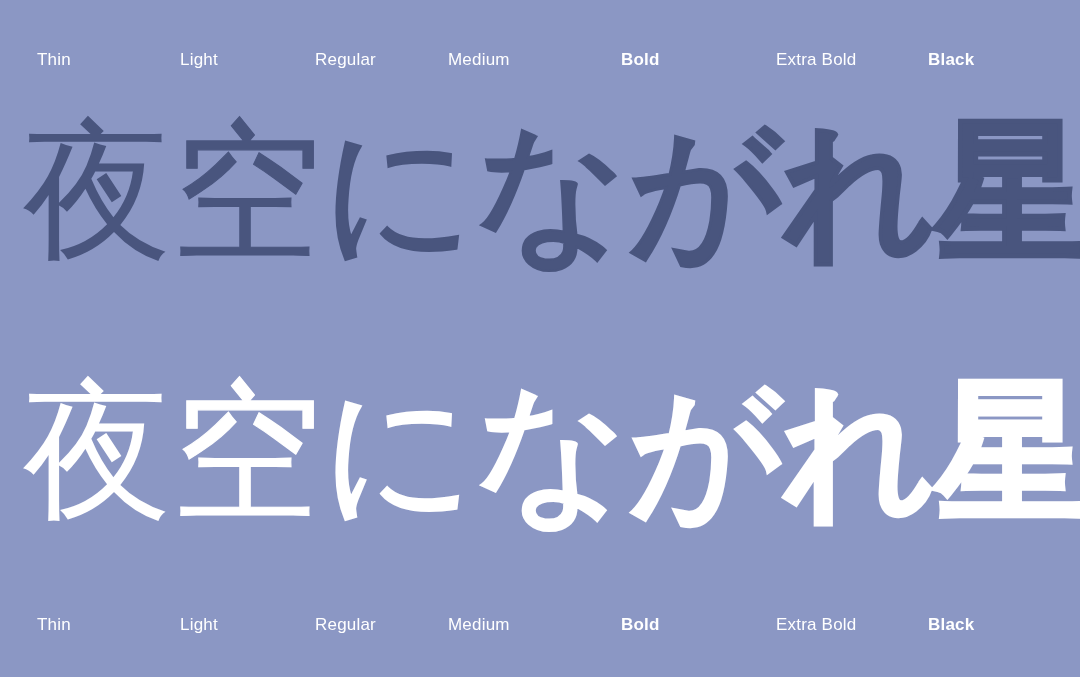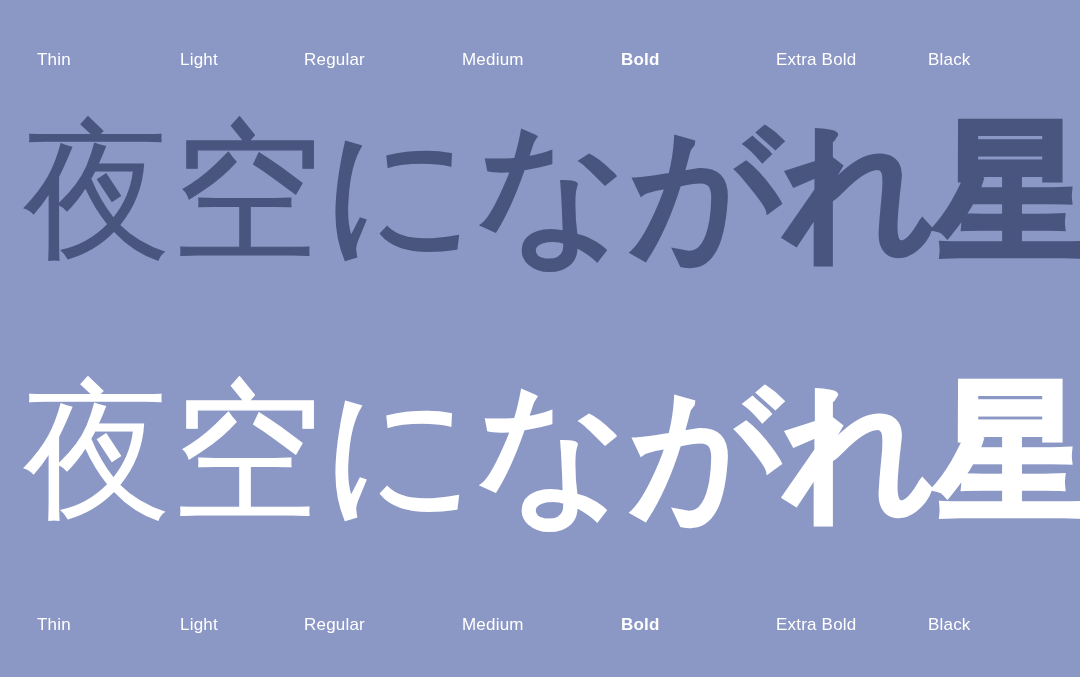--- a/index.html
+++ b/index.html
@@ -43,25 +43,25 @@
     font-weight: 400;
     line-height: 30px;
     color: #ffffff;
     letter-spacing: 0.2px;
     white-space: nowrap;
   }
 
   
   .wl-0 { left: 37px;  }
   .wl-1 { left: 180px; }
-  .wl-2 { left: 304px; }
-  .wl-3 { left: 462px; }
+  .wl-2 { left: 315px; }
+  .wl-3 { left: 448px; }
   .wl-4 { left: 621px; font-weight: bold; }
   .wl-5 { left: 776px; }
-  .wl-6 { left: 928px; }
+  .wl-6 { left: 928px; font-weight: bold; }
 
   
   .specimen-line {
     position: absolute;
     left: 22px;
     width: 1036px;
     height: 165px;
     display: flex;
     flex-direction: row;
     align-items: flex-start;

